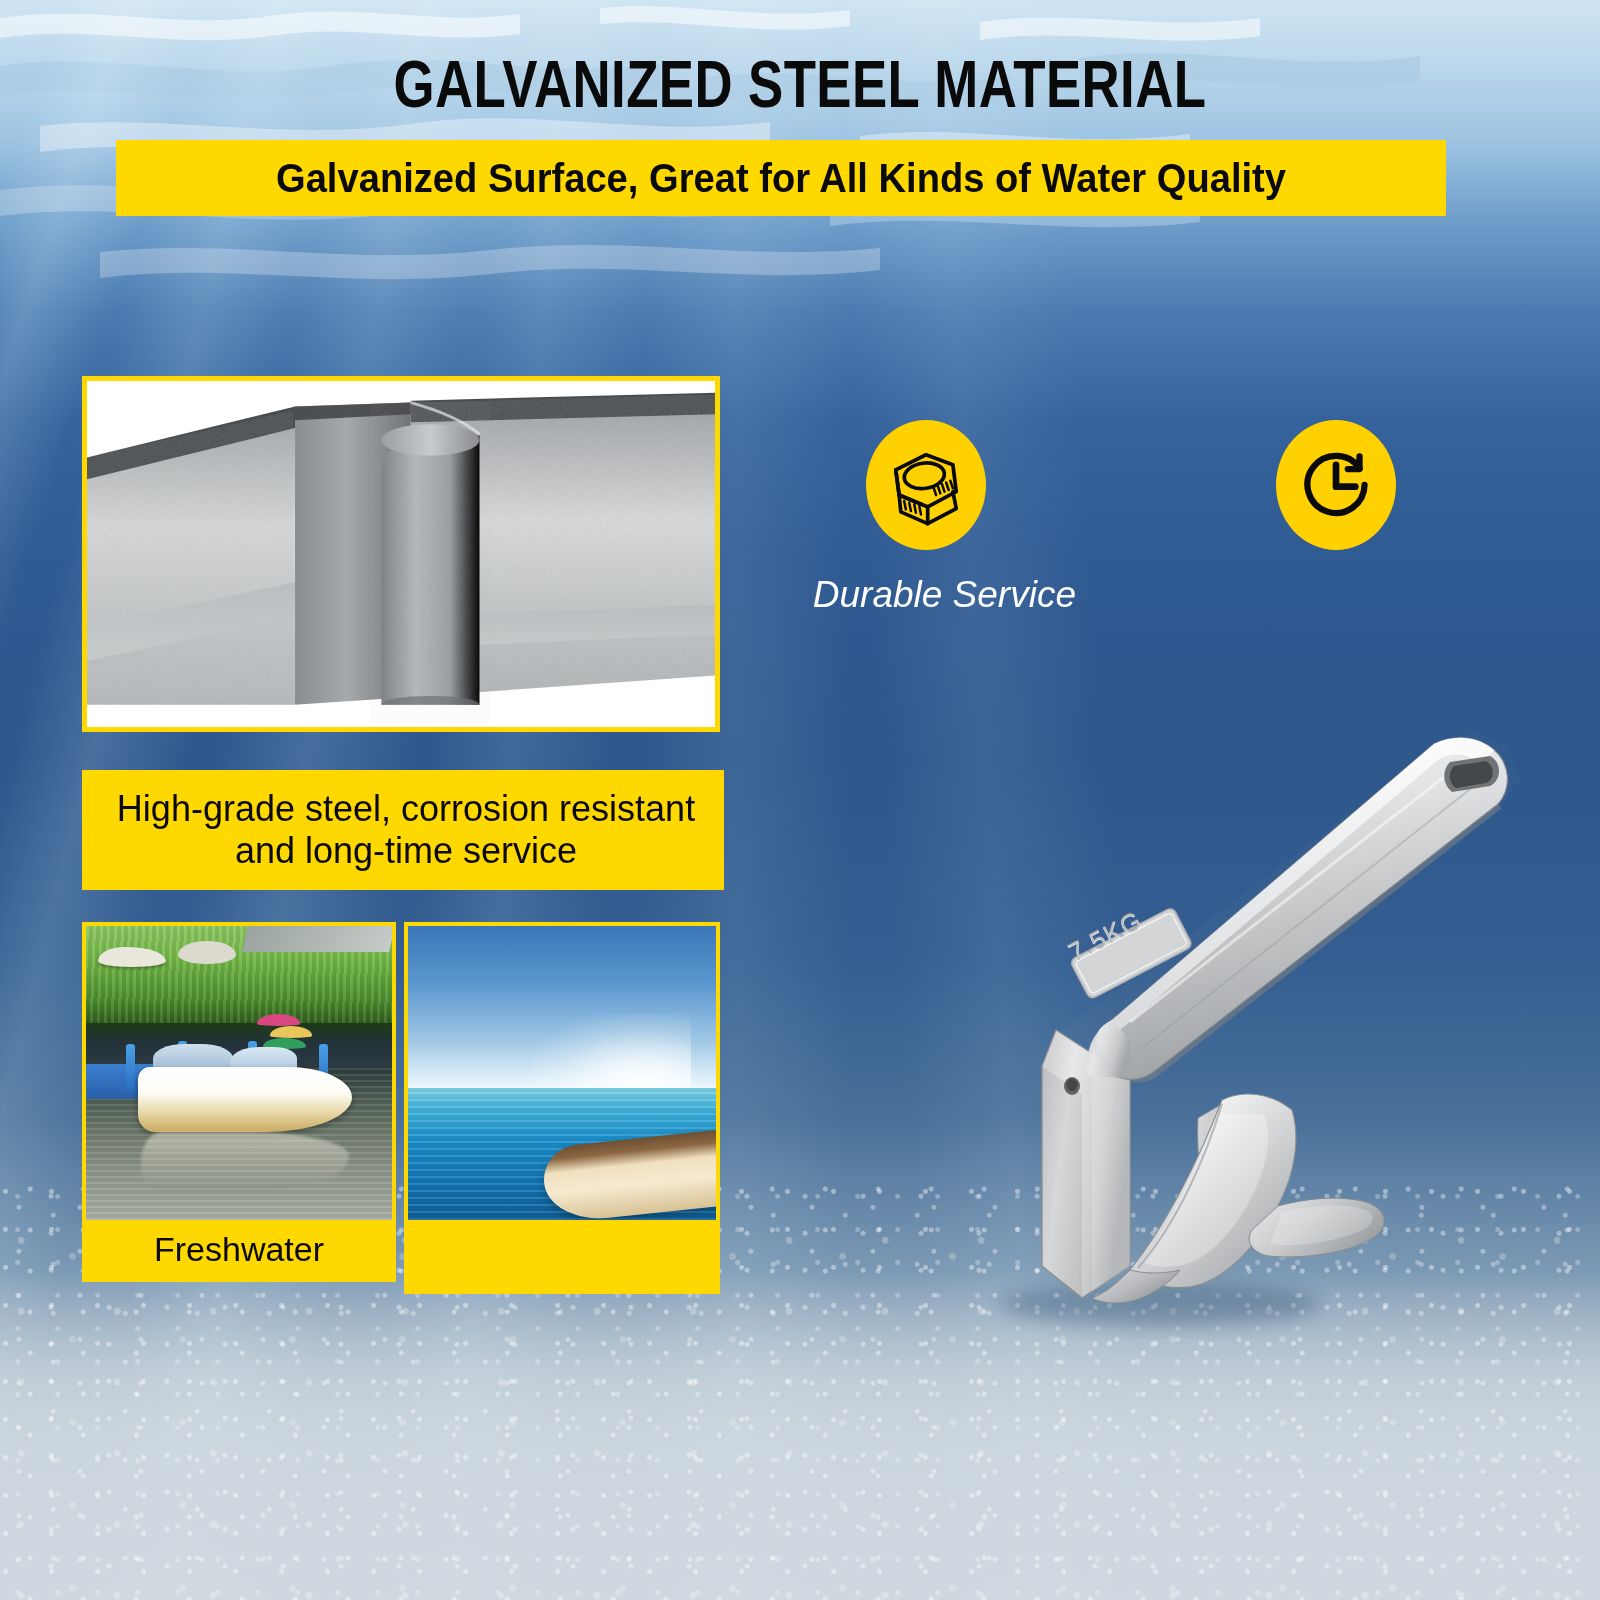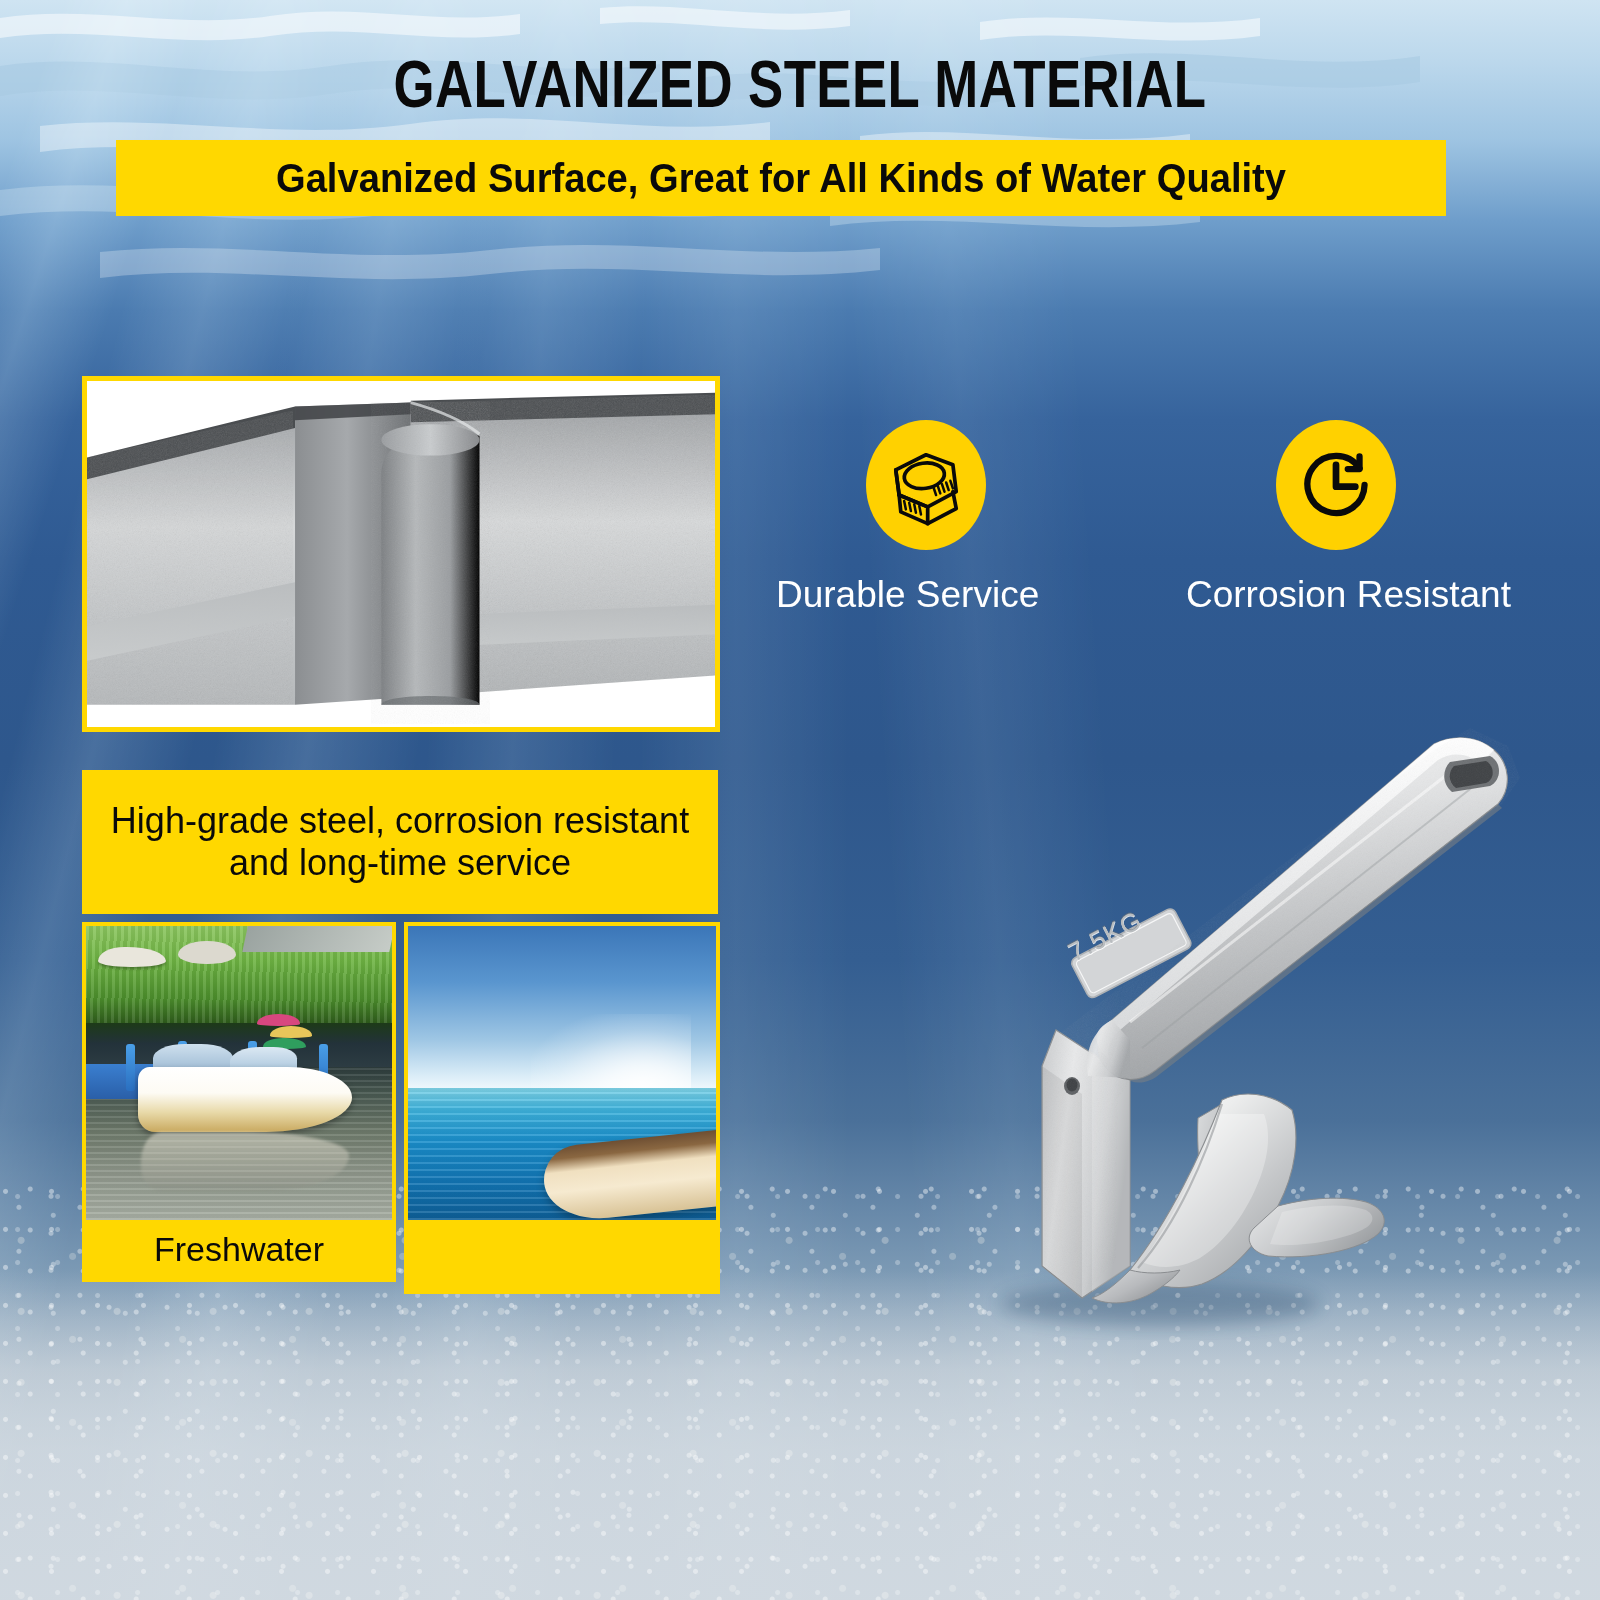--- a/index.html
+++ b/index.html
@@ -142,22 +142,23 @@
     display: flex;
     align-items: center;
     justify-content: center;
     text-align: center;
     color: #0a0a0a;
     font-weight: 400;
     line-height: 1.18;
   }
   .caption-steel {
     left: 82px; top: 770px;
-    width: 636px; height: 144px;
+    width: 636px; height: 120px;
     font-size: 36px;
+    padding-left: 6px;
   }
   .caption-bottom {
     left: 70px; top: 1328px;
     width: 650px; height: 122px;
     font-size: 36px;
   }
 
   .photo-wrap {
     position: absolute;
     background: #FFD800;
@@ -224,21 +225,22 @@
   .sw-boat  { position:absolute; left:44%; top:72%; width:64%; height:26%;
               background:linear-gradient(to bottom,#6e4f33 0%,#8a6741 16%,#f0e0c0 34%,#f6ead0 60%,#d8c295 100%);
               border-radius: 24% 6% 6% 40% / 60% 20% 30% 70%;
               transform: rotate(-6deg);
               box-shadow:0 4px 8px rgba(0,0,0,.28);}
 
   
   .feature {
     position: absolute;
     width: 300px;
-    text-align: left;
+    text-align: right;
+    font-style: italic;
   }
   .feat-durable   { left: 776px; top: 420px; }
   .feat-corrosion { left: 1186px; top: 420px; }
 
   .feat-badge {
     width: 120px; height: 130px;
     margin: 0 auto;
     border-radius: 50%;
     background: #FFD100;
     display: flex;
@@ -466,21 +468,20 @@
   </div>
 
   <div class="feature feat-corrosion">
     <div class="feat-badge">
       <svg width="84" height="84" viewBox="0 0 100 100">
         <path d="M78,30 A34,34 0 1 0 84,50" fill="none" stroke="#0a0a0a" stroke-width="7.5" stroke-linecap="round"></path>
         <path d="M78,16 L78,31 L64,31" fill="none" stroke="#0a0a0a" stroke-width="7.5" stroke-linecap="round" stroke-linejoin="round"></path>
         <path d="M50,26 L50,52 L73,52" fill="none" stroke="#0a0a0a" stroke-width="8" stroke-linecap="round" stroke-linejoin="round"></path>
       </svg>
     </div>
-    <div class="feat-label">Corrosion Resistant</div>
   </div>
 
   <div class="anchor-stage">
     <svg width="740" height="640" viewBox="0 0 740 640">
       <defs>
         <linearGradient id="aShank" x1="0" y1="0" x2="0.25" y2="1">
           <stop offset="0%" stop-color="#fdfdfd"></stop>
           <stop offset="30%" stop-color="#e6e7e8"></stop>
           <stop offset="62%" stop-color="#c3c5c7"></stop>
           <stop offset="100%" stop-color="#9fa2a5"></stop>

